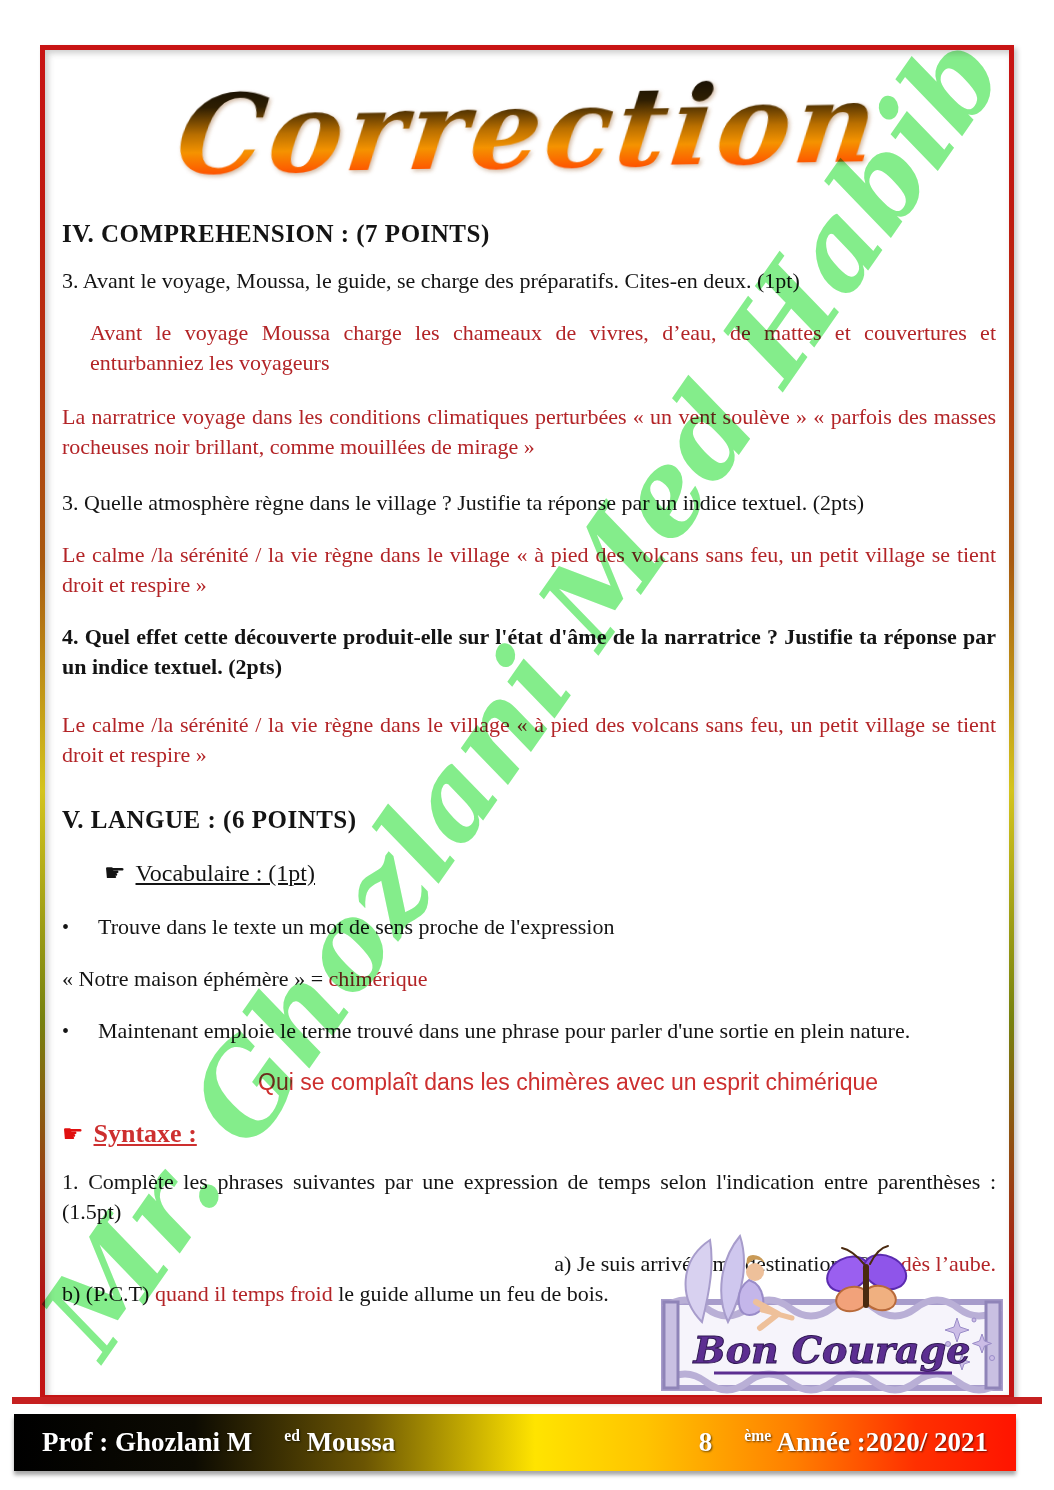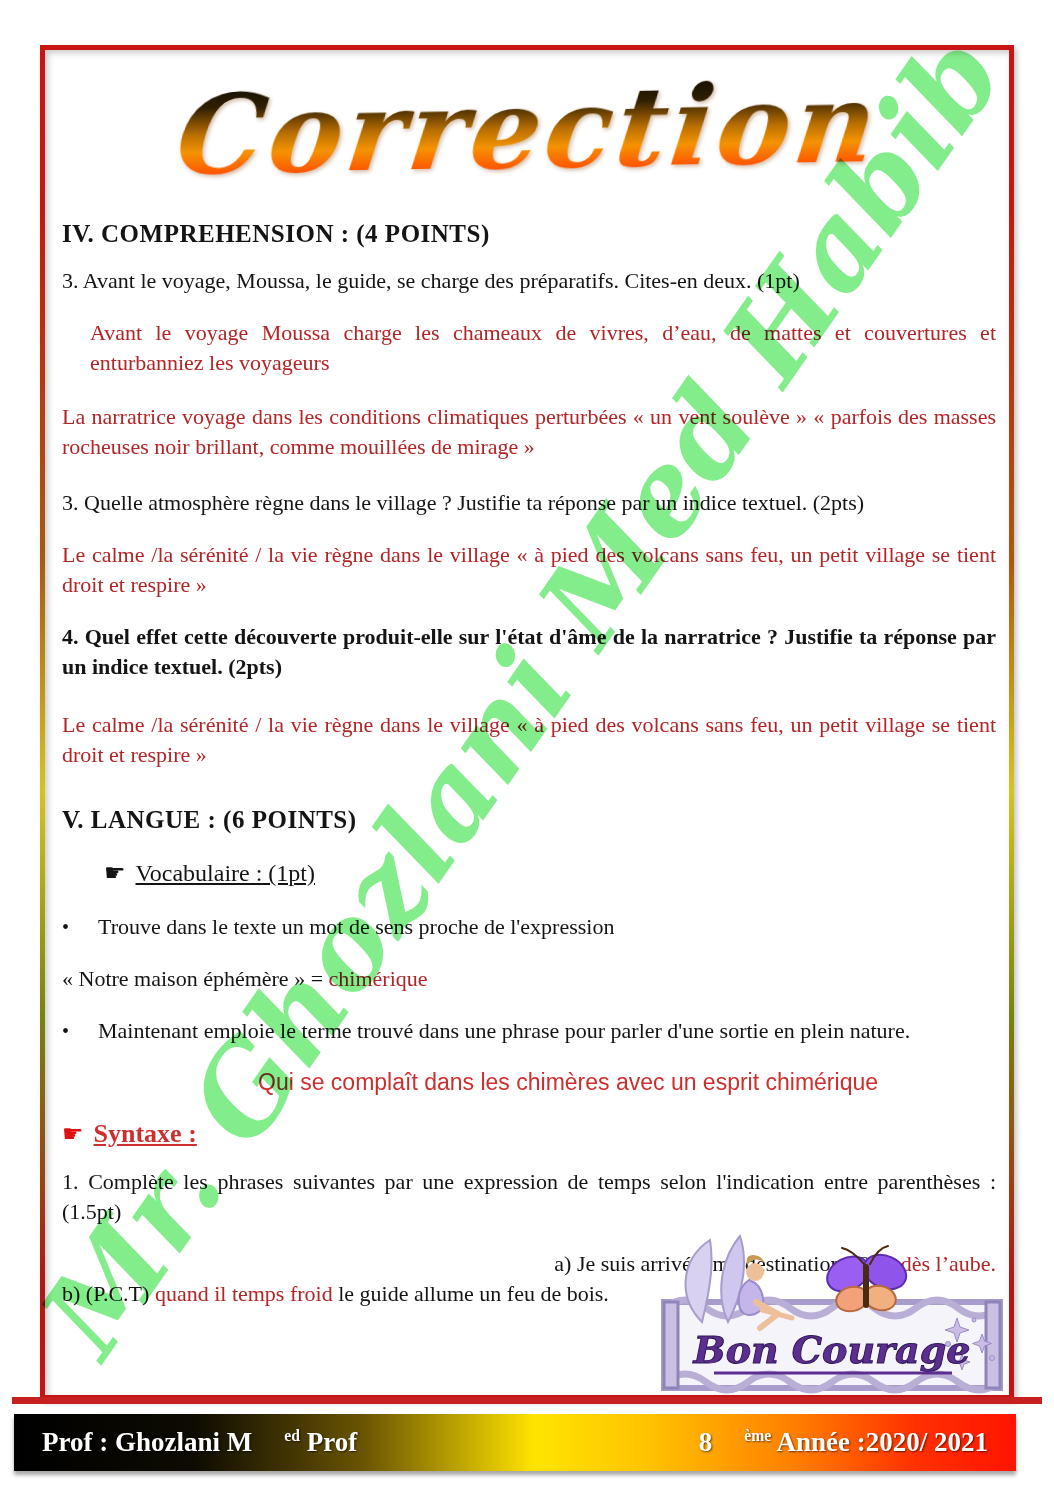--- a/index.html
+++ b/index.html
@@ -91,21 +91,21 @@
 <div class="frame"></div>
 
 <div class="watermark">Mr. Ghozlani Med Habib</div>
 
 <div class="content">
 
   <div class="title-wrap">
     <span class="title-text">Correction</span>
   </div>
 
-  <div class="sec-heading h4">IV. COMPREHENSION : (4 POINTS)</div>
+  <div class="sec-heading h4">IV. COMPREHENSION : (7 POINTS)</div>
 
   <p class="q">3. Avant le voyage, Moussa, le guide, se charge des préparatifs. Cites-en deux. (1pt)</p>
   <p class="ans mt20">Avant le voyage Moussa charge les chameaux de vivres, d’eau, de mattes et couvertures et enturbanniez les voyageurs</p>
 
   <p class="ans mt24">La narratrice voyage dans les conditions climatiques perturbées « un vent soulève » « parfois des masses rocheuses noir brillant, comme mouillées de mirage »</p>
 
   <p class="q mt26">3. Quelle atmosphère règne dans le village ? Justifie ta réponse par un indice textuel. (2pts)</p>
   <p class="ans mt18">Le calme /la sérénité / la vie règne dans le village « à pied des volcans sans feu, un petit village se tient droit et respire »</p>
 
   <p class="q mt22">4. Quel effet cette découverte produit-elle sur l'état d'âme de la narratrice ? Justifie ta réponse par un indice textuel. (2pts)</p>
@@ -186,18 +186,18 @@
   </g>
 
   <text x="180" y="131" text-anchor="middle" font-family="DejaVu Serif, serif" font-style="italic" font-weight="bold" font-size="38" fill="#5c2e91" stroke="#2d1650" stroke-width="1">Bon Courage</text>
   <line x1="62" y1="141" x2="300" y2="141" stroke="#5c2e91" stroke-width="3"></line>
 </svg>
 
 <div class="bottom-rule"></div>
 
 <div class="footer-bar">
   <div>
-    <span>Prof : Ghozlani M</span><sup>ed</sup><span> Prof</span>
+    <span>Prof : Ghozlani M</span><sup>ed</sup><span> Moussa</span>
   </div>
   <div>
     <span>8</span><sup>ème</sup><span> Année :2020/ 2021</span>
   </div>
 </div>
 
 </body></html>

